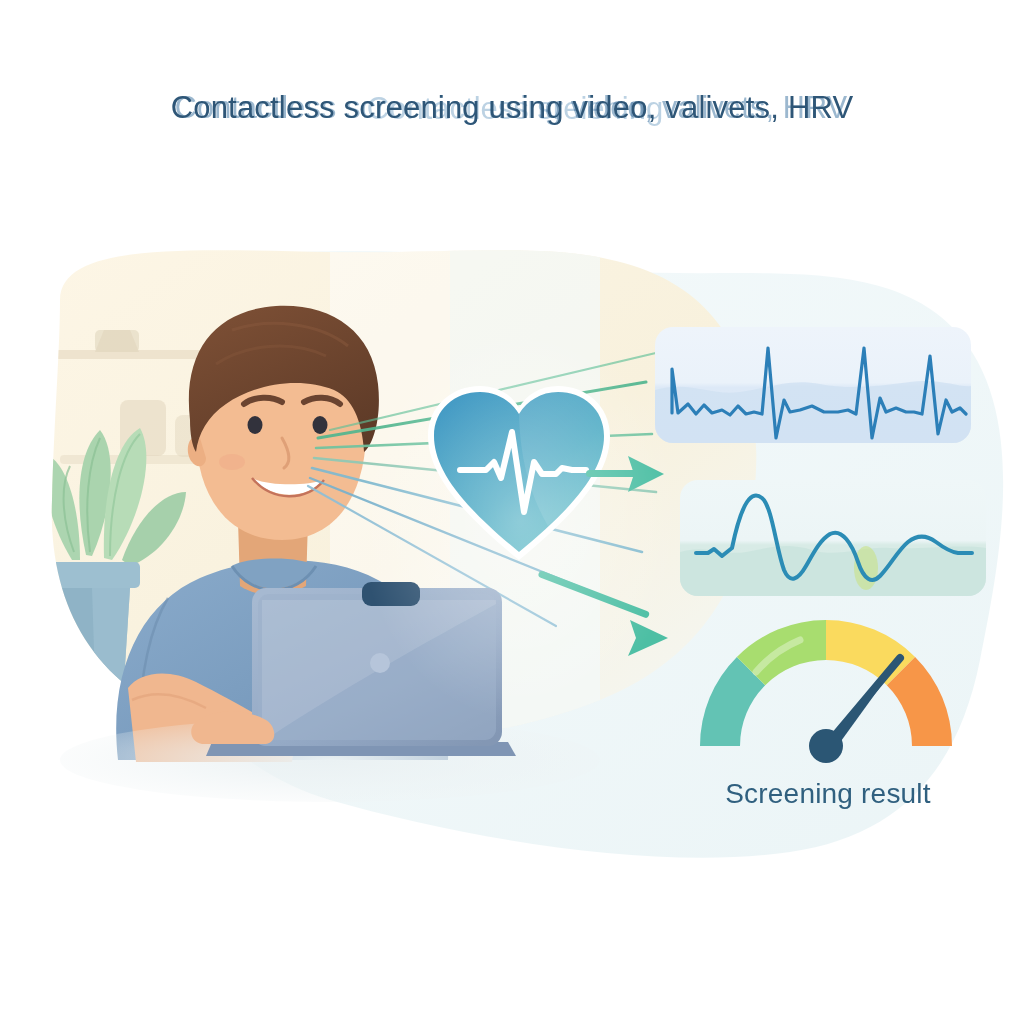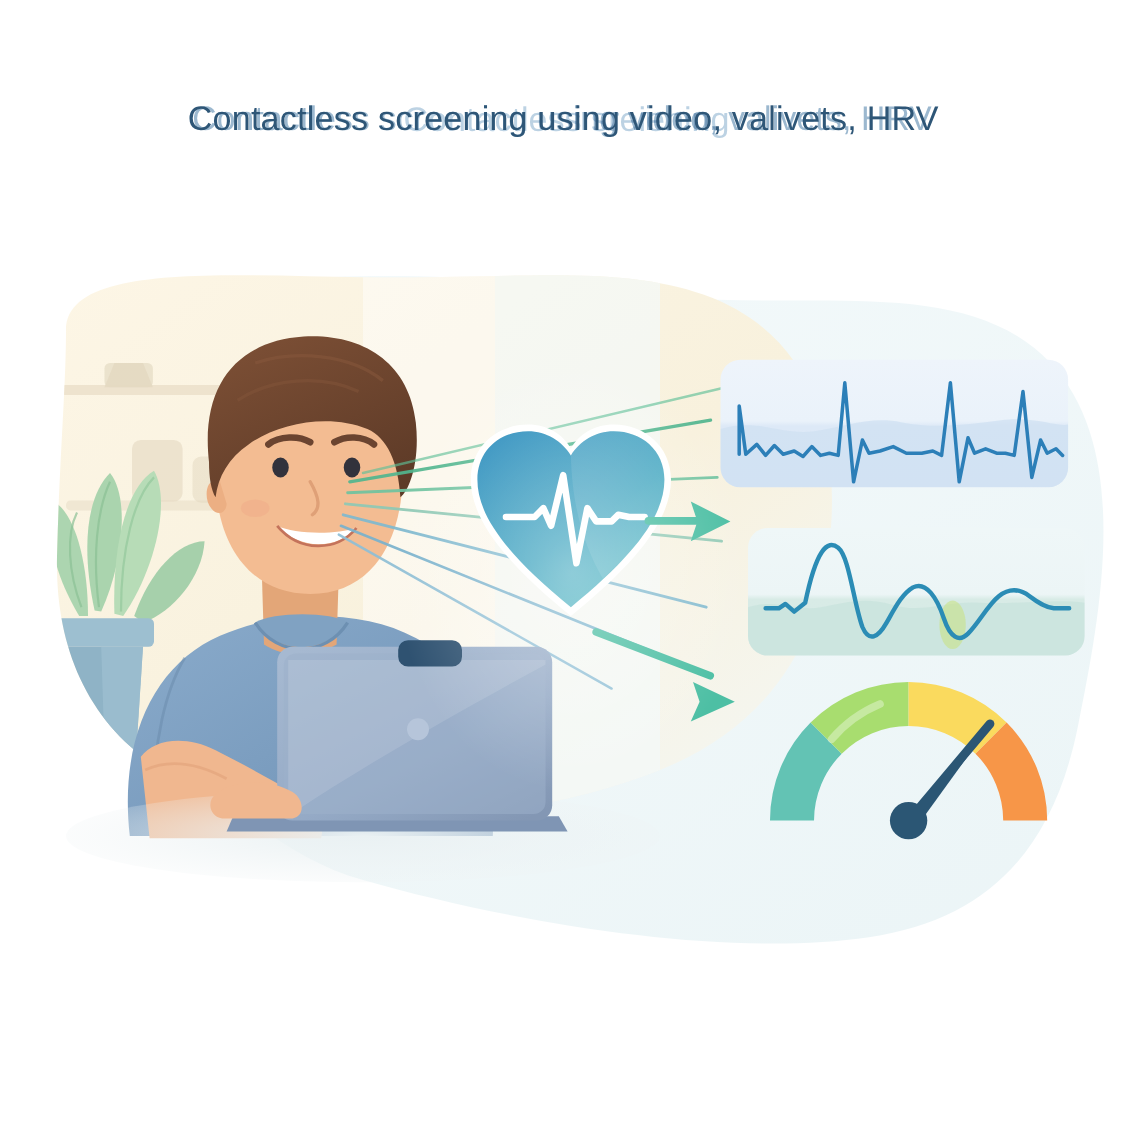--- a/index.html
+++ b/index.html
@@ -282,14 +282,15 @@
 
     <ellipse cx="520" cy="520" rx="160" ry="200" fill="url(#gGlow)" opacity="0.45"></ellipse>
   </svg>
 
   <div class="title-layer">
     <div class="title-ghost2">Contactless sreiening</div>
     <div class="title-ghost">Contactless screening using video, valivets, HRV</div>
     <div class="title-base">Contactless screening using video, valivets, HRV</div>
   </div>
 
+  <div class="caption">Screening result</div>
 
 </div>
 
 </body></html>

